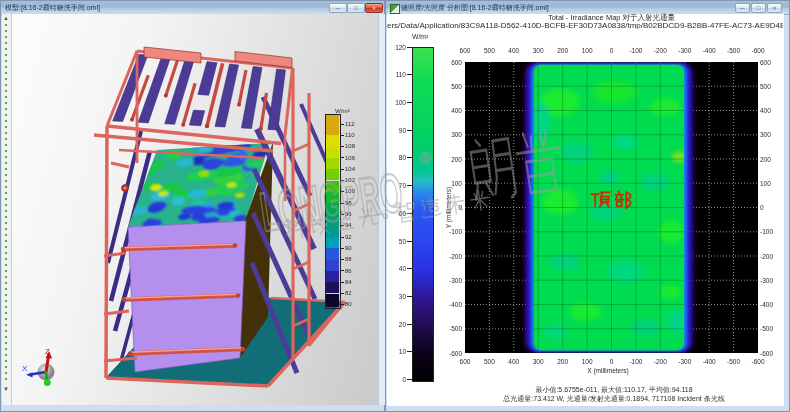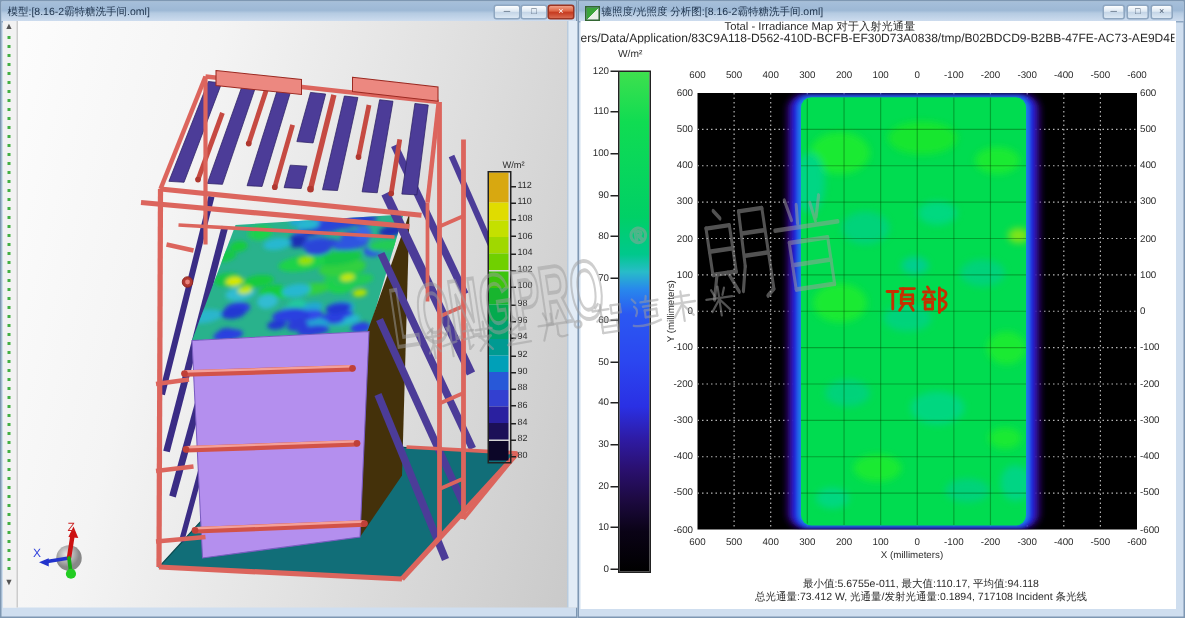--- a/index.html
+++ b/index.html
@@ -269,21 +269,21 @@
       <div class="bg">─</div>
     </div>
 <div class="btn" style="left:365px;width:13px;">
       <div class="bg">□</div>
     </div>
 <div class="btn" style="left:381px;width:13px;">
       <div class="bg">×</div>
     </div>
 <div class="abs" style="left:1px;top:13px;width:397px;height:392px;background:#ffffff;"></div>
 </div>
-<div class="lbl" style="left:483px;top:14px;width:293px;text-align:left;font-size:7.5px;">Total - Irradiance Map 对于入射光通量</div>
+<div class="lbl" style="left:465px;top:14px;width:293px;text-align:center;font-size:7.5px;">Total - Irradiance Map 对于入射光通量</div>
 <div class="lbl" style="left:387px;top:22px;width:396px;overflow:hidden;font-size:8px;">ers/Data/Application/83C9A118-D562-410D-BCFB-EF30D73A0838/tmp/B02BDCD9-B2BB-47FE-AC73-AE9D4E33</div>
 <div class="lbl" style="left:412px;top:33px;font-size:6.8px;">W/m²</div>
 <div class="abs" style="left:412px;top:47px;width:20px;height:333px;background:linear-gradient(180deg,#3ee04e 0%,#10dc52 10%,#00d066 29%,#00c88c 36.5%,#28bcc8 40%,#2888ec 43.5%,#2b58f2 48.5%,#2b46f0 58%,#2a30e4 67%,#2e1ba4 73.5%,#2a1070 79.5%,#1d0a42 85.5%,#0a0316 92%,#000000 100%);border:1px solid #222;"></div>
 <div class="abs" style="left:407px;top:46.5px;width:5px;height:1px;background:#222;"></div>
 <div class="lbl" style="left:388px;top:43.5px;width:18px;text-align:right;font-size:6.5px;">120</div>
 <div class="abs" style="left:407px;top:74.2px;width:5px;height:1px;background:#222;"></div>
 <div class="lbl" style="left:388px;top:71.2px;width:18px;text-align:right;font-size:6.5px;">110</div>
 <div class="abs" style="left:407px;top:101.9px;width:5px;height:1px;background:#222;"></div>
 <div class="lbl" style="left:388px;top:98.9px;width:18px;text-align:right;font-size:6.5px;">100</div>
 <div class="abs" style="left:407px;top:129.7px;width:5px;height:1px;background:#222;"></div>

